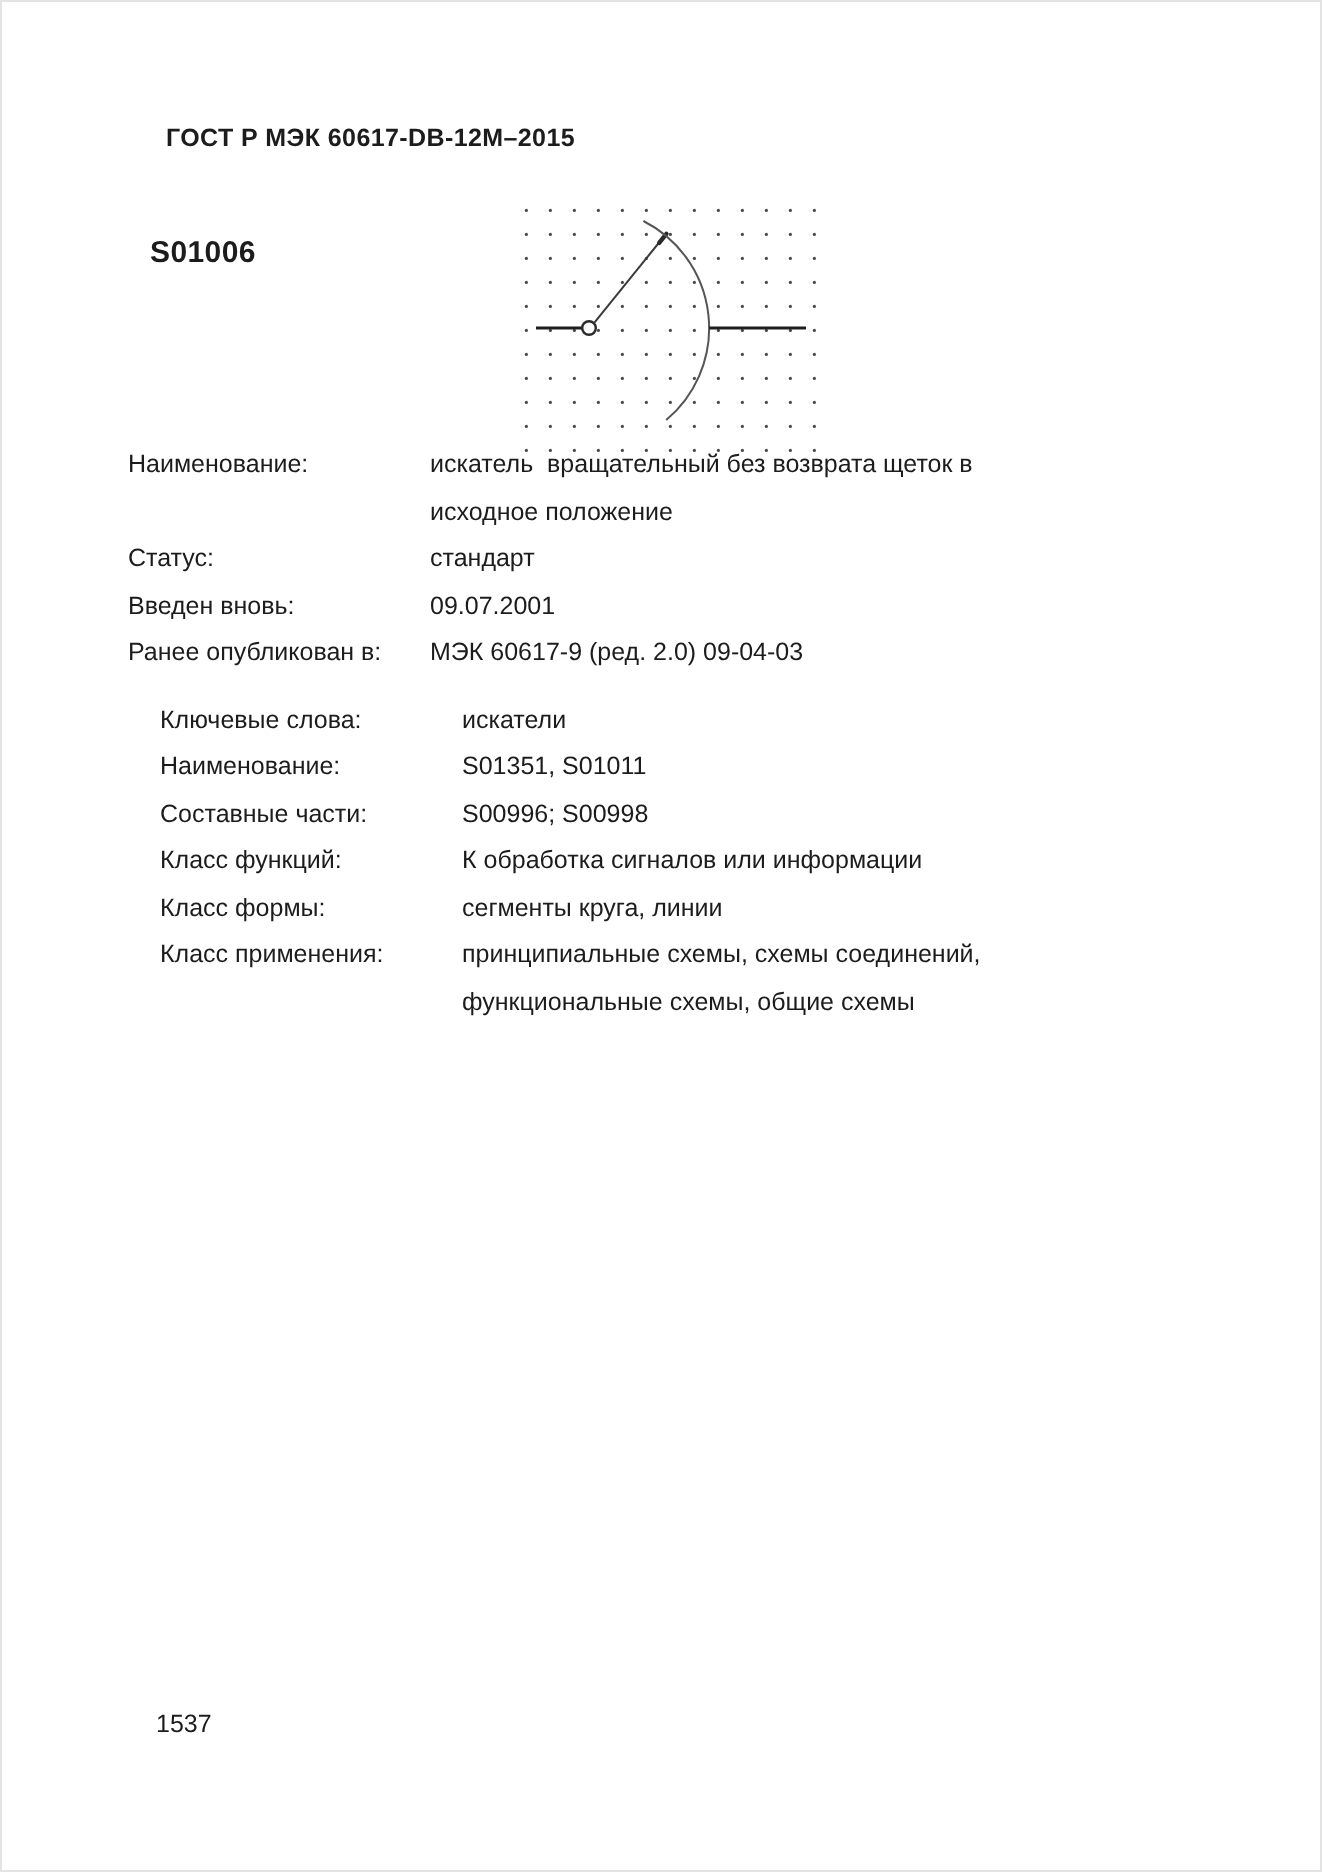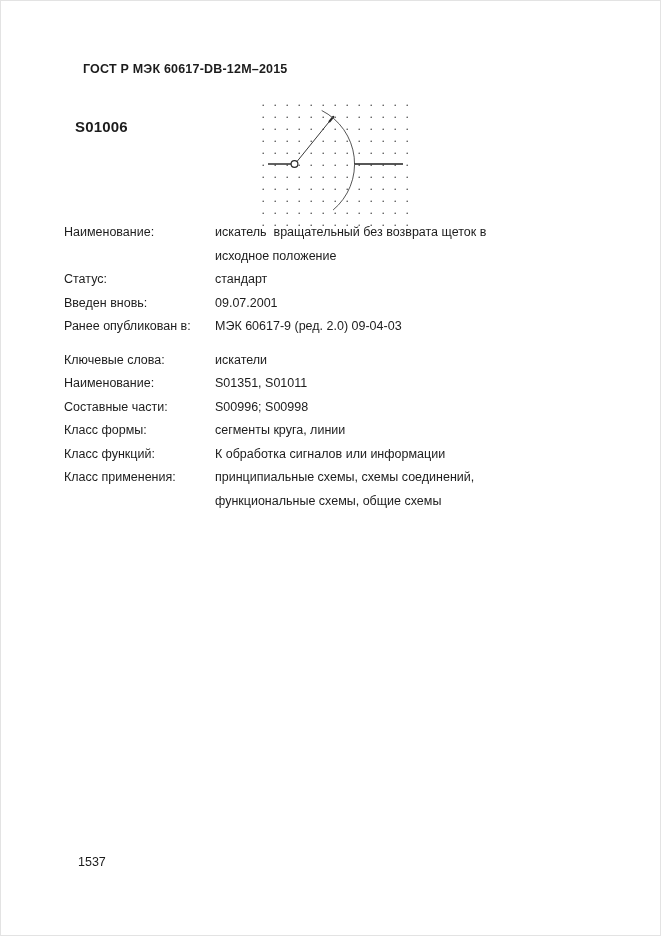--- a/index.html
+++ b/index.html
@@ -26,21 +26,21 @@
     position:absolute; left:63px; top:220px; width:480px;
     font-size:12.5px;
   }
   .field-row { display:flex; align-items:flex-start; }
   .field-row .label {
     flex:0 0 151px; width:151px; line-height:23.5px;
   }
   .field-row .value {
     flex:1 1 auto; line-height:23.5px; white-space:pre-wrap;
   }
-  .group-2 { margin-top:10px; }
+  .group-2 { margin-top:10px;margin-left:16px; }
   .page-number {
     position:absolute; left:77px; top:854px; font-size:12.5px;
   }
 </style>
 </head>
 <body>
 
 <div class="doc-header">ГОСТ Р МЭК 60617-DB-12M–2015</div>
 
 <div class="symbol-id">S01006</div>
@@ -93,26 +93,26 @@
     </div>
     <div class="field-row">
       <span class="label">Наименование:</span>
       <span class="value">S01351, S01011</span>
     </div>
     <div class="field-row">
       <span class="label">Составные части:</span>
       <span class="value">S00996; S00998</span>
     </div>
     <div class="field-row">
+      <span class="label">Класс функций:</span>
+      <span class="value">К обработка сигналов или информации</span>
+    </div>
+    <div class="field-row">
       <span class="label">Класс формы:</span>
       <span class="value">сегменты круга, линии</span>
-    </div>
-    <div class="field-row">
-      <span class="label">Класс функций:</span>
-      <span class="value">К обработка сигналов или информации</span>
     </div>
     <div class="field-row">
       <span class="label">Класс применения:</span>
       <span class="value">принципиальные схемы, схемы соединений,
 функциональные схемы, общие схемы</span>
     </div>
   </div>
 </div>
 
 <div class="page-number">1537</div>

